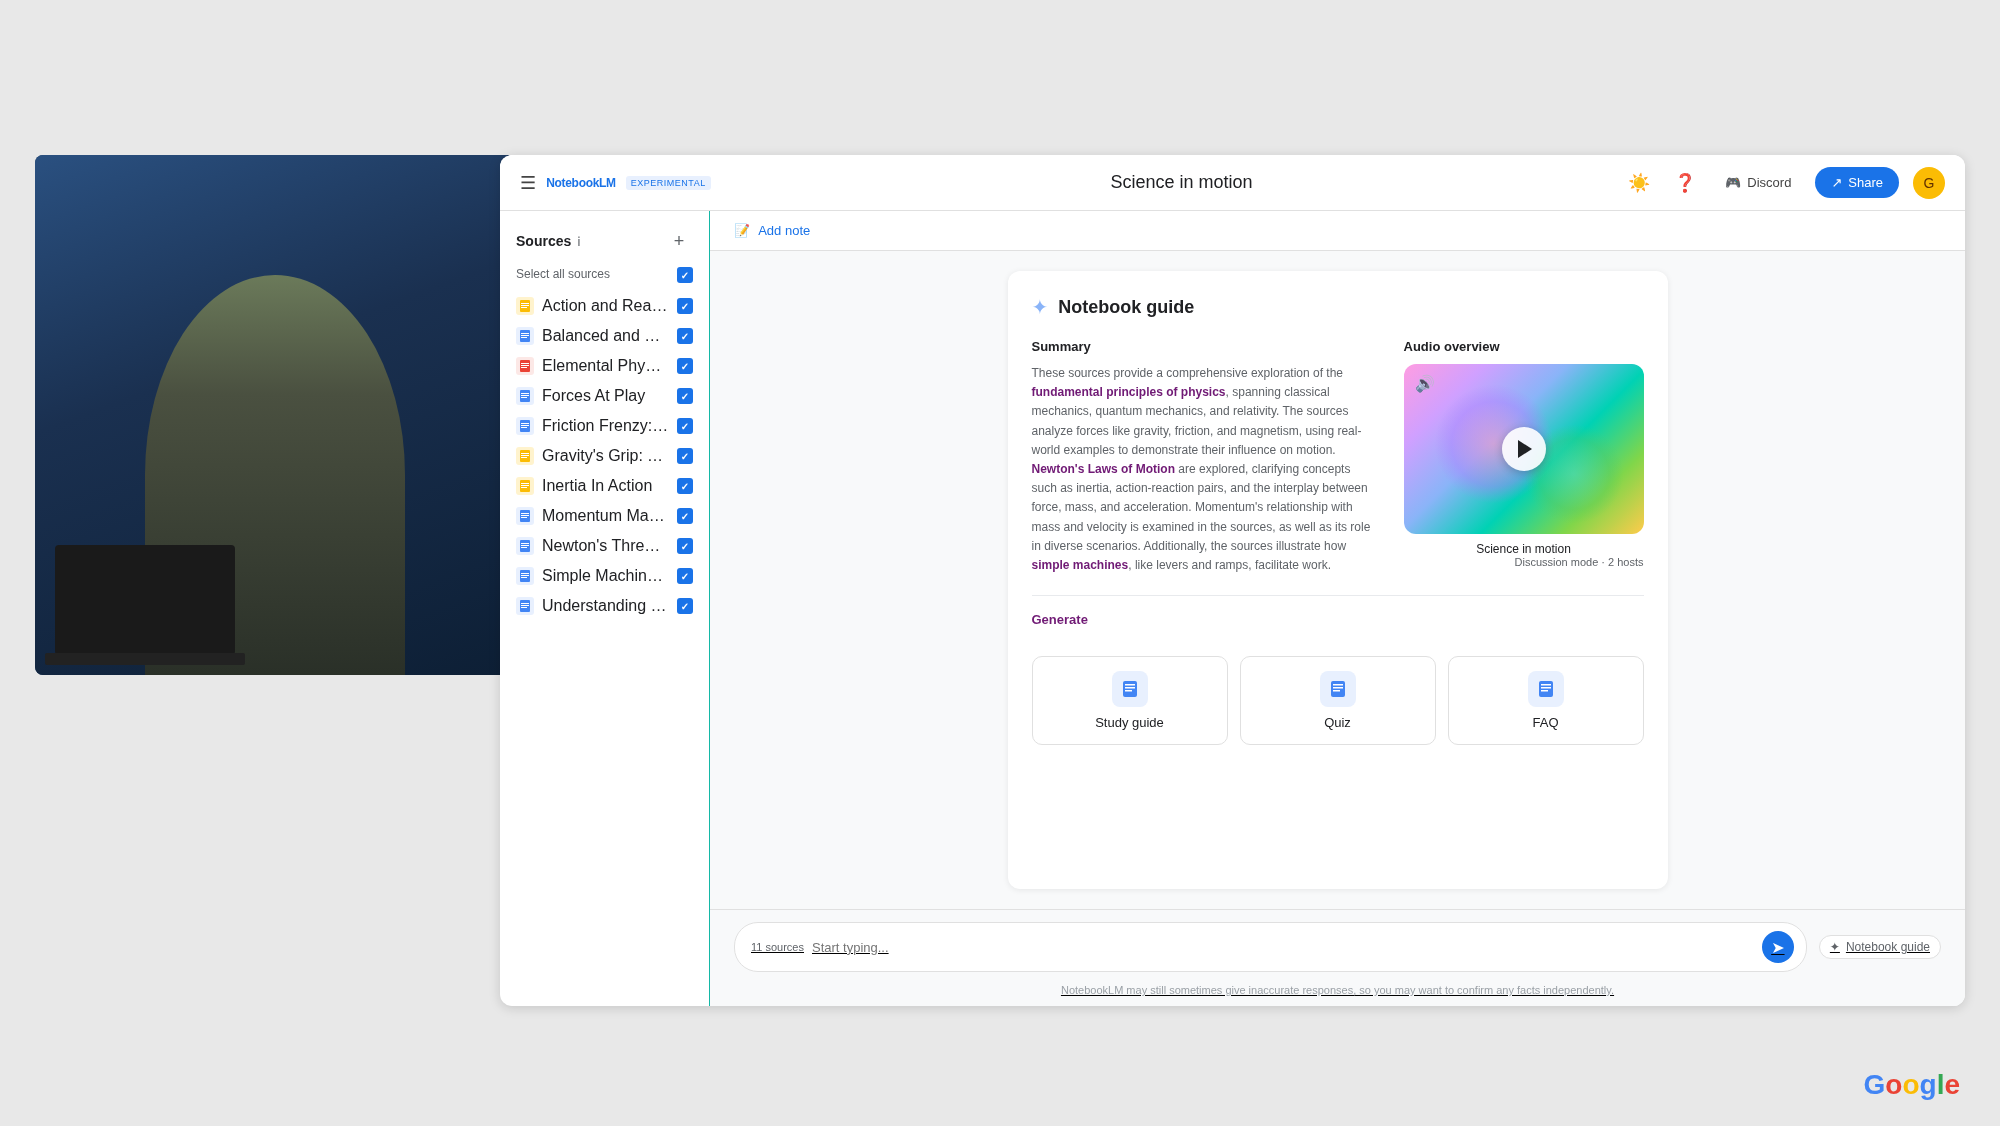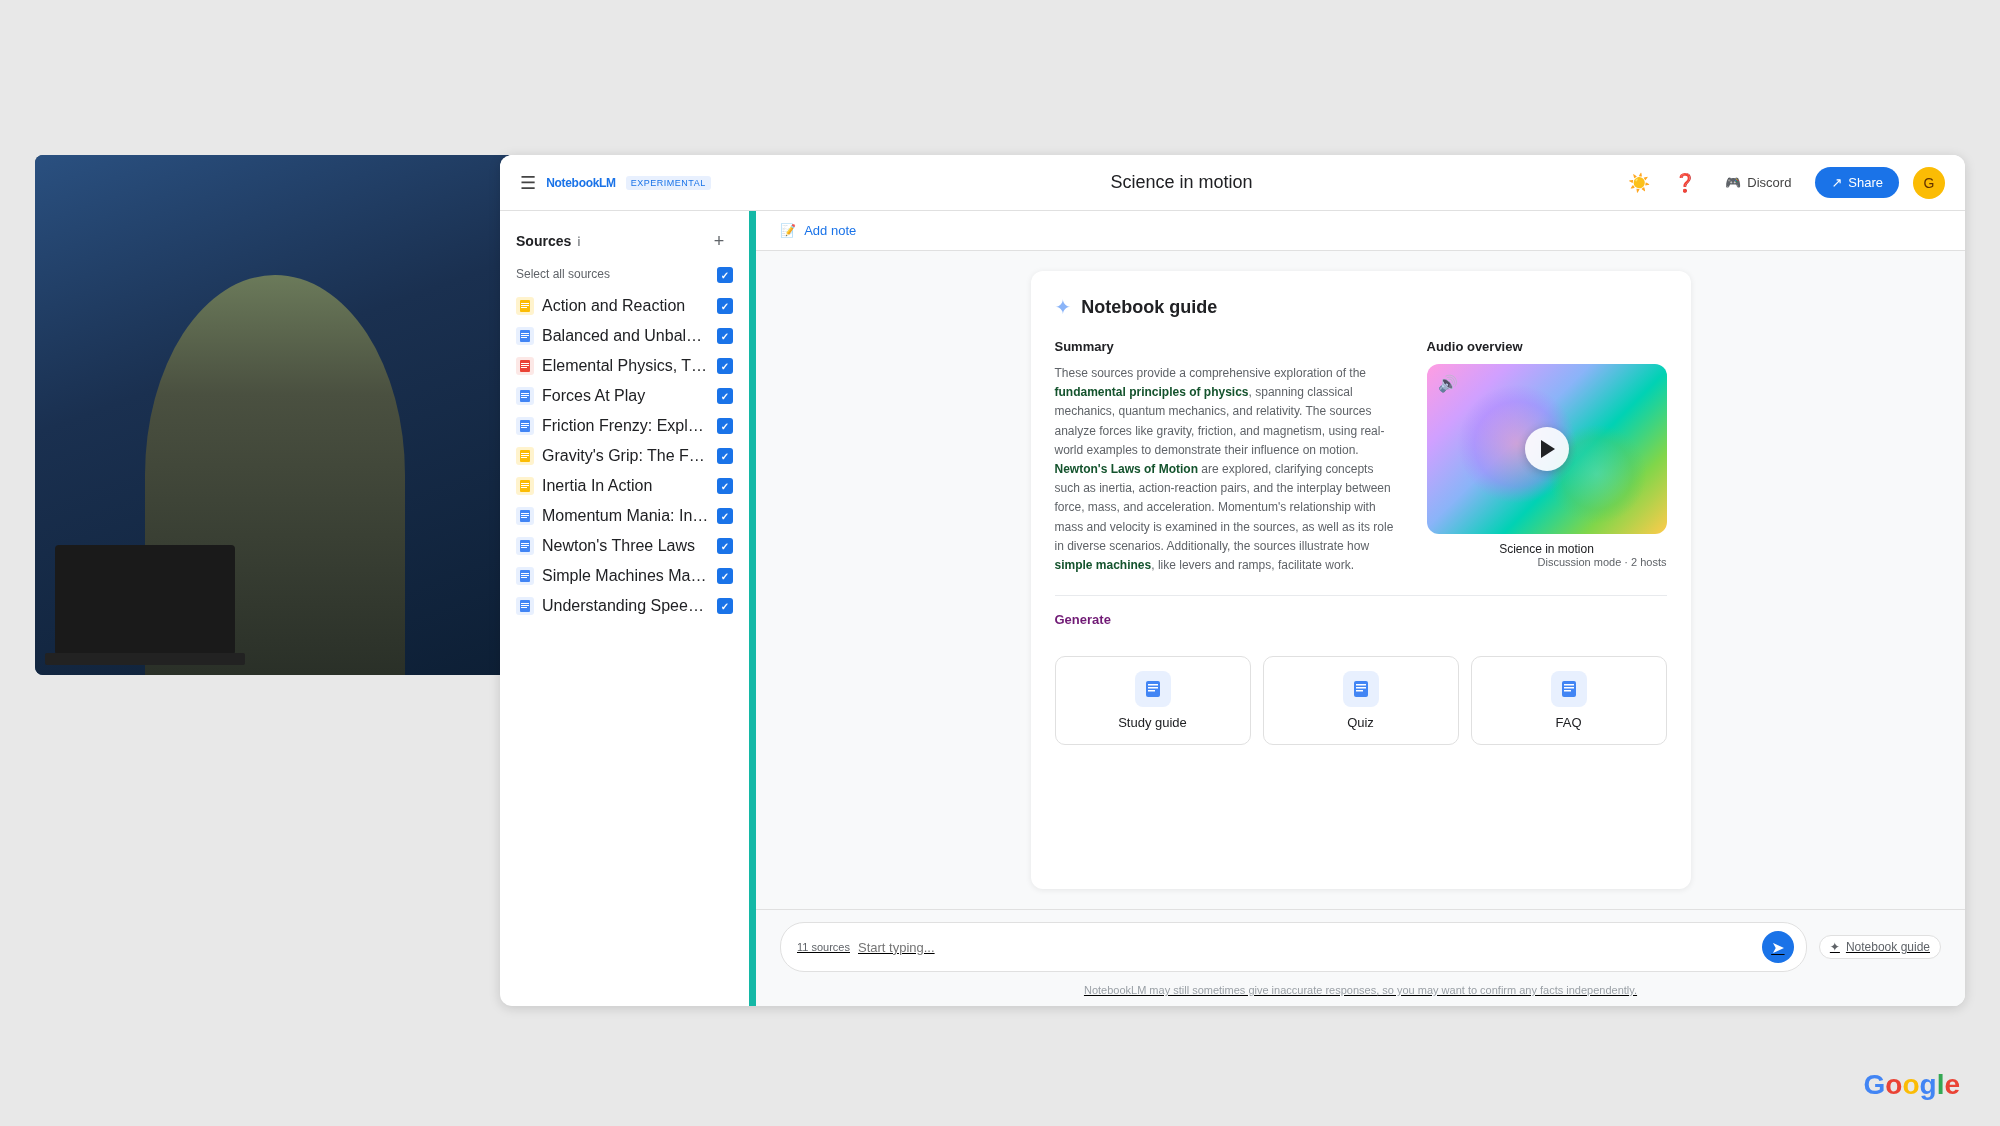--- a/index.html
+++ b/index.html
@@ -185,22 +185,22 @@
 
     
     .content-area {
       display: flex;
       flex: 1;
       overflow: hidden;
     }
 
     
     .sources-sidebar {
-      width: 256px;
-      border-right: 7px solid #14b8a6;
+      width: 210px;
+      border-right: 1px solid #14b8a6;
       display: flex;
       flex-direction: column;
       padding: 12px 0;
       overflow-y: auto;
       flex-shrink: 0;
     }
     .sources-header {
       display: flex;
       align-items: center;
       justify-content: space-between;
@@ -359,21 +359,21 @@
       font-weight: 600;
       color: #202124;
       margin-bottom: 10px;
     }
     .summary-text {
       font-size: 12px;
       color: #5f6368;
       line-height: 1.6;
     }
     .summary-text strong {
-      color: #14532d;
+      color: #701a75;
       font-weight: 600;
     }
 
     
     .audio-visual {
       width: 100%;
       height: 170px;
       border-radius: 12px;
       background: linear-gradient(135deg, #ff9de2 0%, #d0a0ff 20%, #8ab4f8 40%, #00d2b4 60%, #80d64a 80%, #ffcb4b 100%);
       position: relative;

